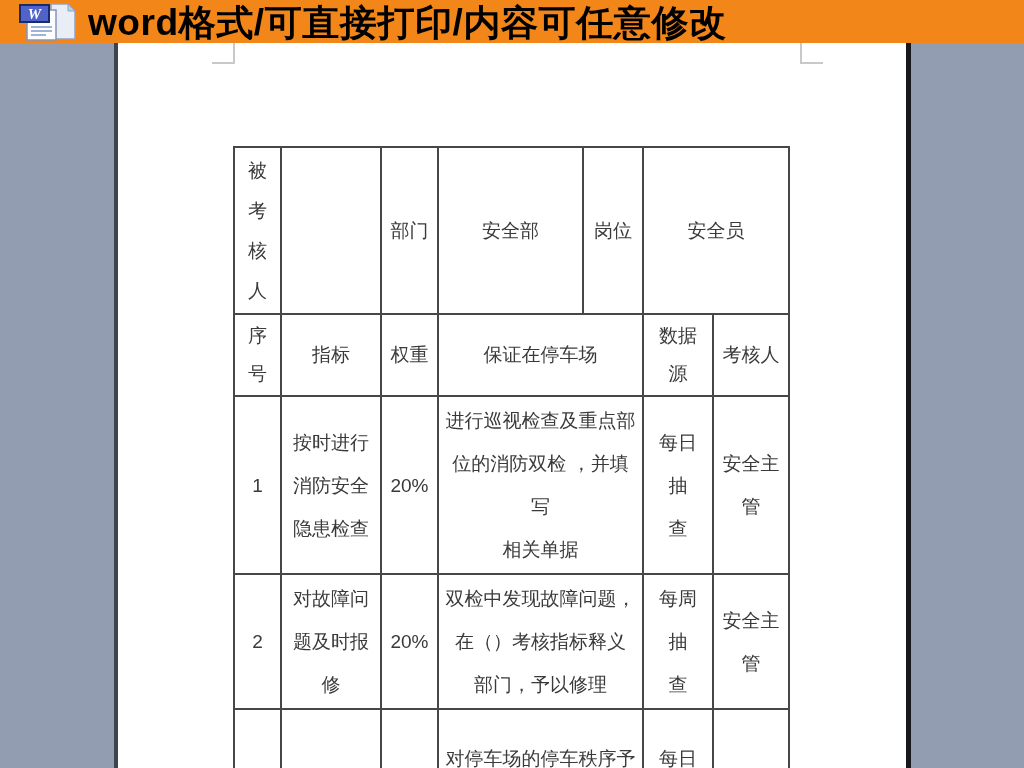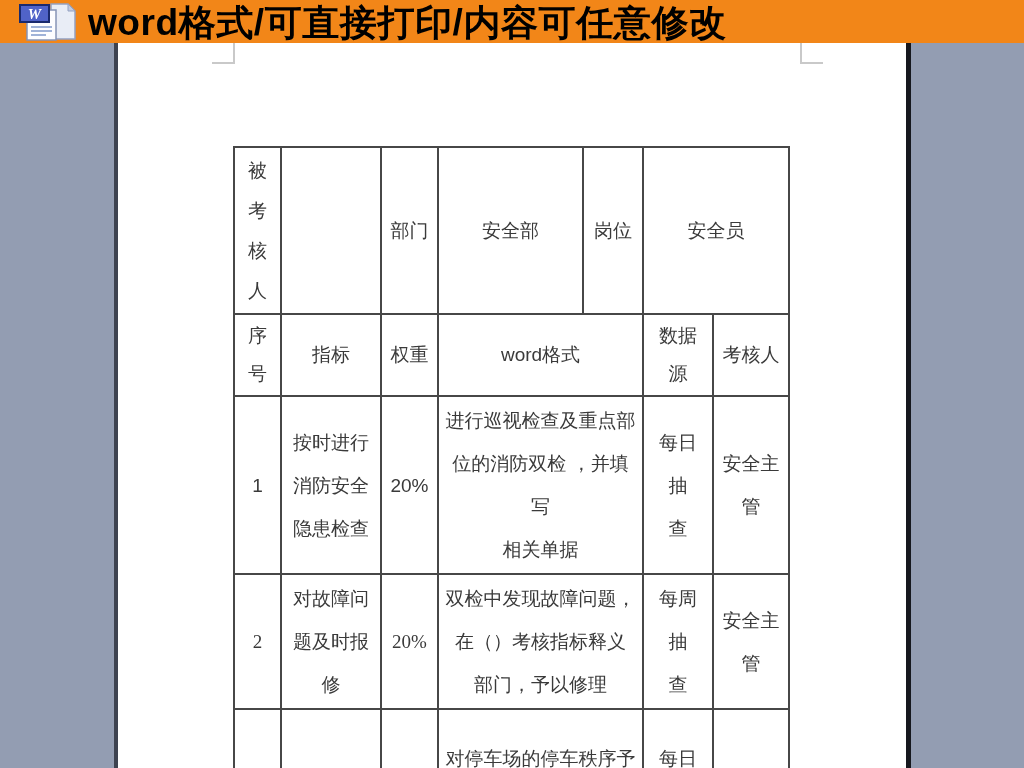--- a/index.html
+++ b/index.html
@@ -70,21 +70,21 @@
     text-align: center;
     vertical-align: middle;
     padding: 2px 6px;
     line-height: 43px;
     white-space: pre-line;
     overflow: hidden;
   }
   tr.r1 td { height: 167px; line-height: 40px; }
   tr.r2 td { height: 82px;  line-height: 38px; }
   tr.r3 td { height: 129px; }
-  tr.r4 td { height: 126px; font-family: Liberation Serif, serif; }
+  tr.r4 td { height: 126px; }
   tr.r5 td { height: 185px; }
   td.top { vertical-align: top; padding-top: 12px; }
   td.def { text-align: left; padding: 2px 8px; }
 </style>
 </head>
 <body>
 
 <div class="banner">
   <span class="doc-icon">
     <svg width="64" height="40" viewBox="0 0 64 40">
@@ -130,21 +130,21 @@
       <td class="top">安全部</td>
       <td>岗位</td>
       <td colspan="2">安全员</td>
     </tr>
 
     <tr class="r2">
       <td>序
 号</td>
       <td>指标</td>
       <td>权重</td>
-      <td colspan="2">word格式</td>
+      <td colspan="2">保证在停车场</td>
       <td>数据源</td>
       <td>考核人</td>
     </tr>
 
     <tr class="r3">
       <td>1</td>
       <td>按时进行
 消防安全
 隐患检查</td>
       <td>20%</td>

